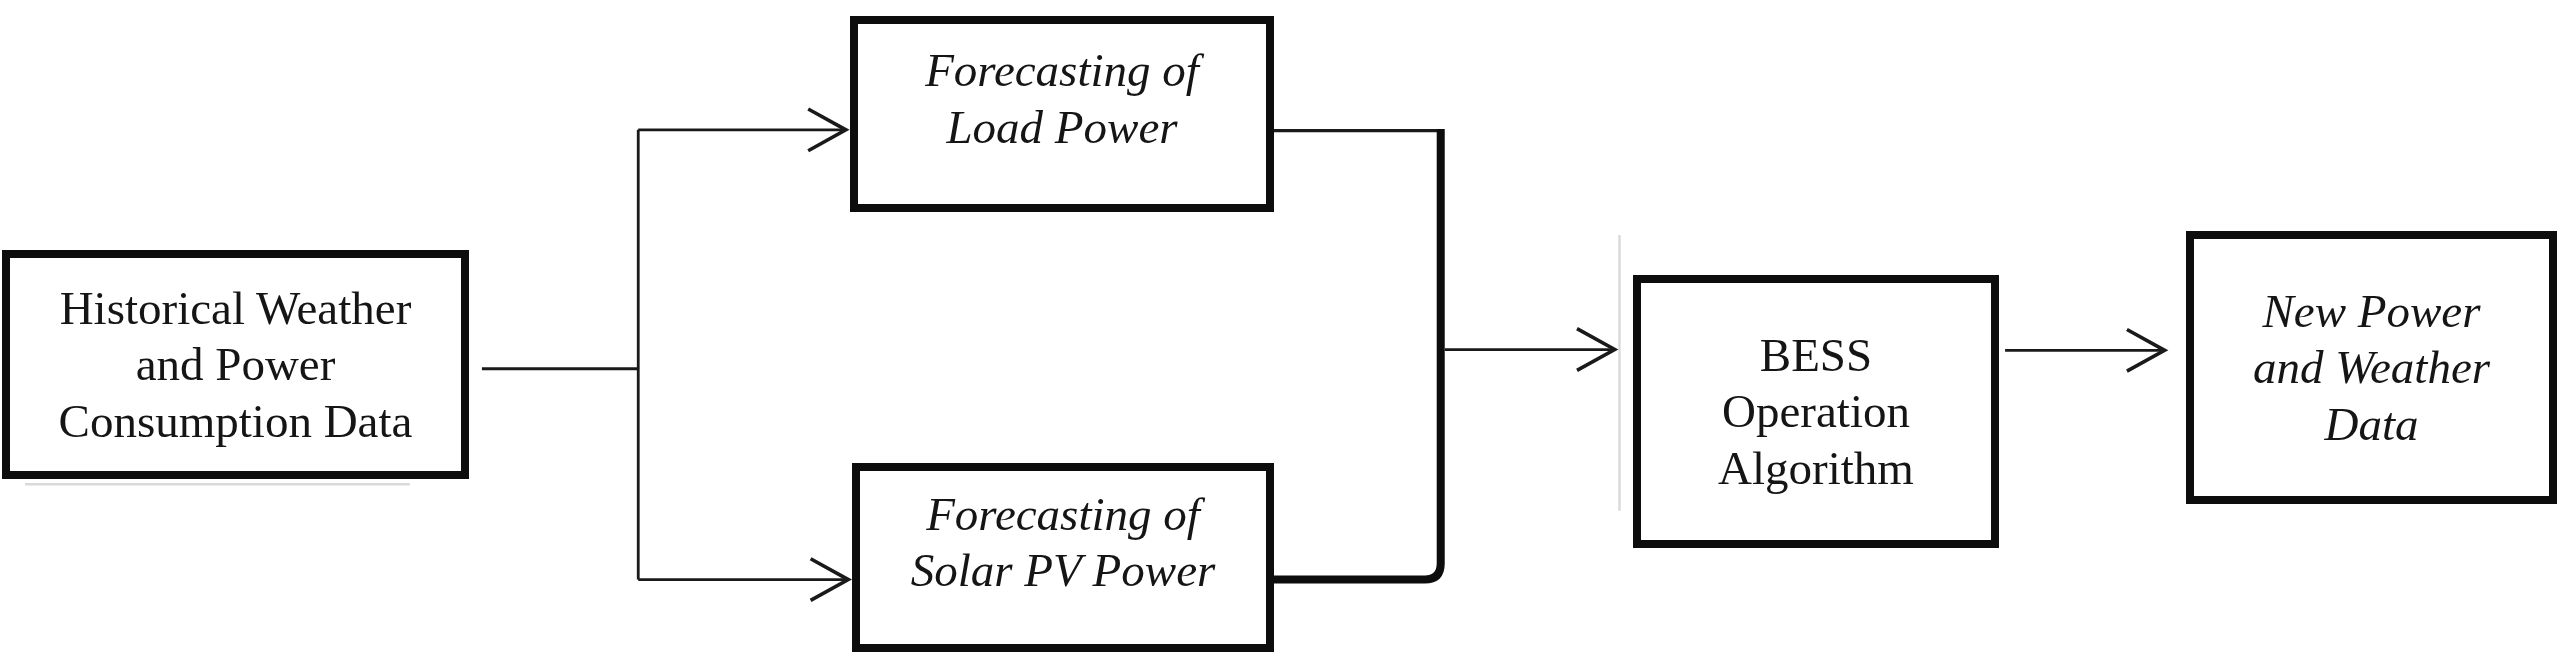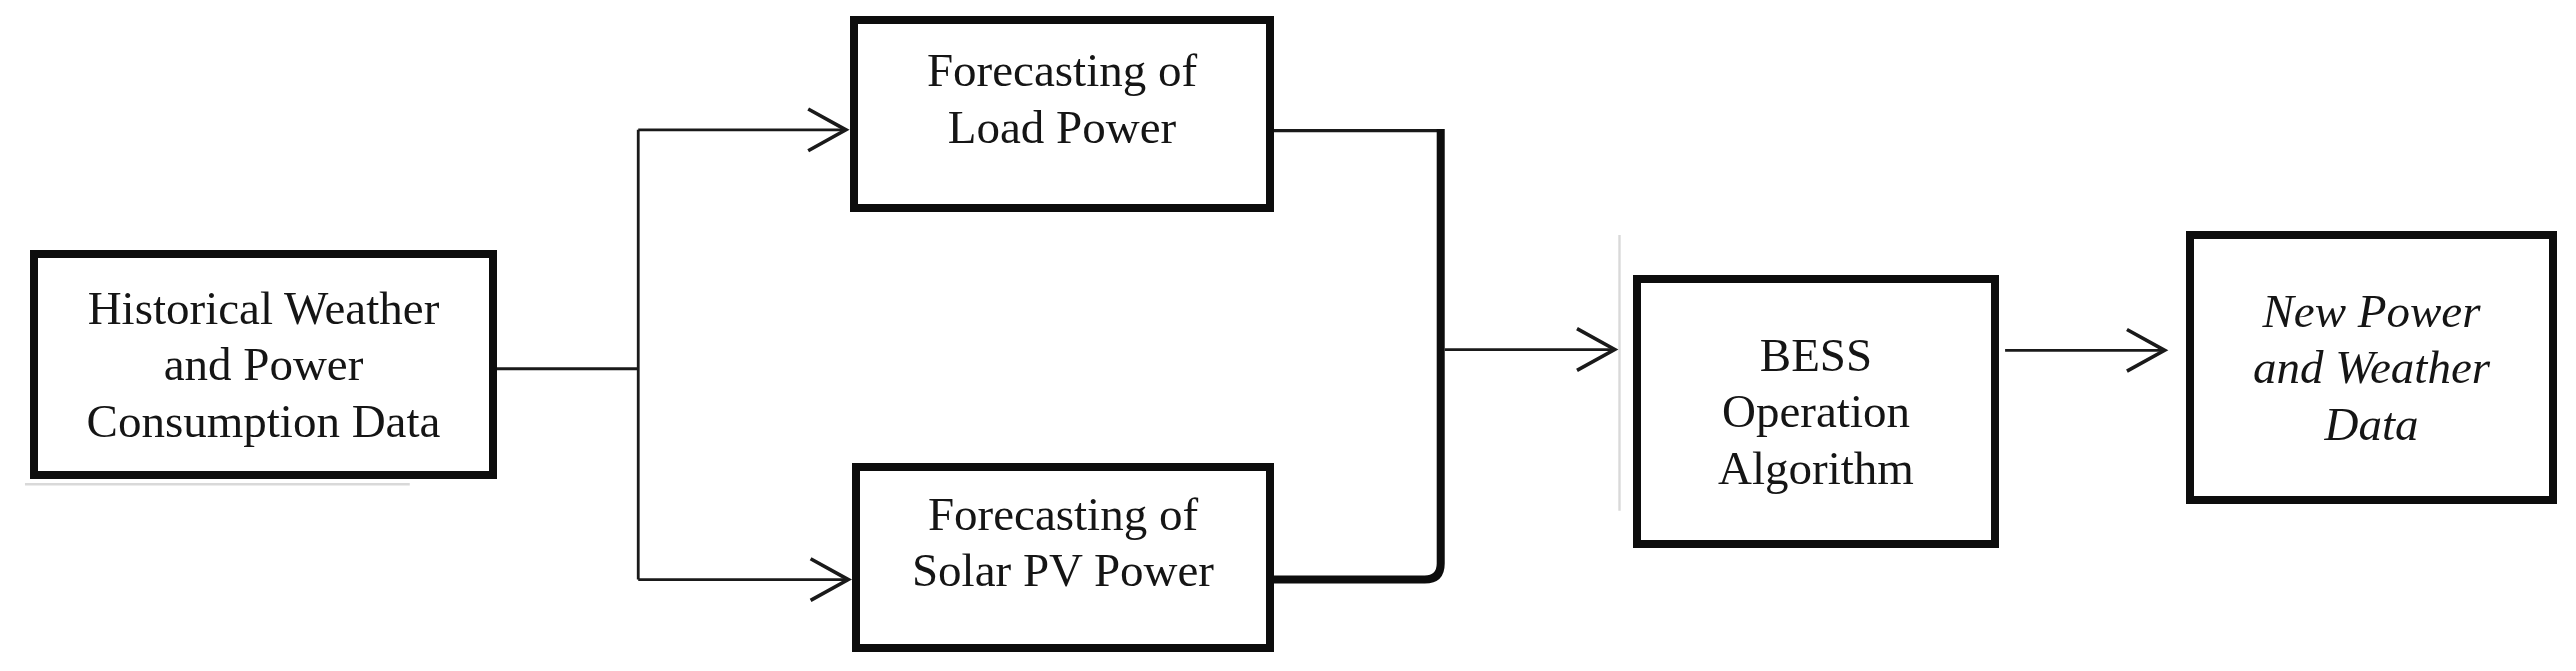--- a/index.html
+++ b/index.html
@@ -29,22 +29,22 @@
     background: #ffffff;
     display: flex;
     align-items: center;
     justify-content: center;
     text-align: center;
     color: #151515;
     font-size: 47px;
     line-height: 1.2;
     white-space: pre-line;
   }
-  .box.lift { padding-bottom: 30.5px; }
-  #box-historical { left: 30px;   top: 250px; width: 467px; height: 229px; }
+  .box.lift { padding-bottom: 30.5px; font-style: italic; }
+  #box-historical { left: 2px;   top: 250px; width: 467px; height: 229px; }
   #box-load       { left: 850px; top: 16px;  width: 424px; height: 196px; }
   #box-solar      { left: 852px; top: 463px; width: 422px; height: 189px; }
   #box-bess       { left: 1633px; top: 231px; width: 366px; height: 273px; margin-top: 44px; }
   #box-new        { left: 2186px; top: 231px; width: 371px; height: 273px; font-style: italic; }
 </style>
 </head>
 <body>
 
 <div id="canvas">
 

